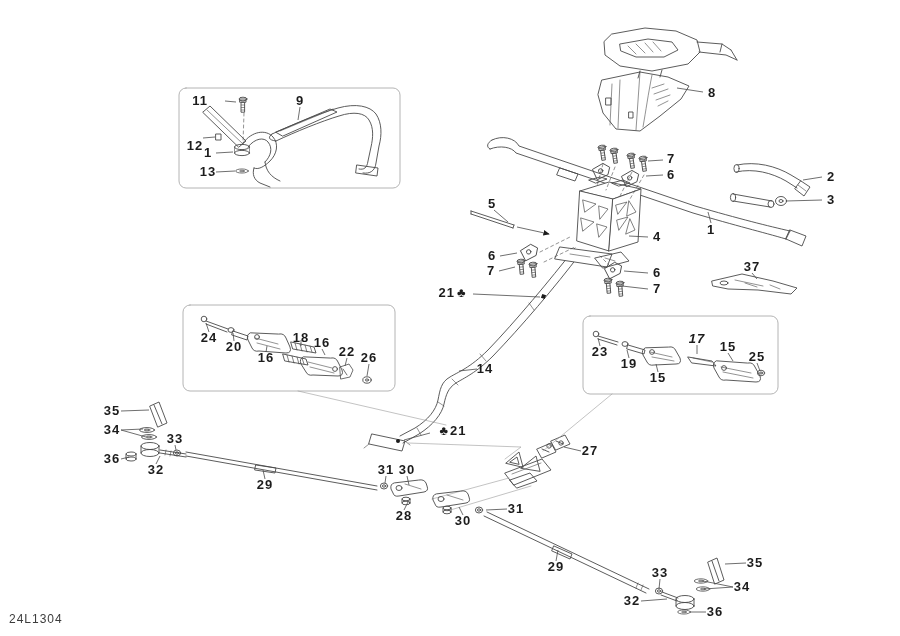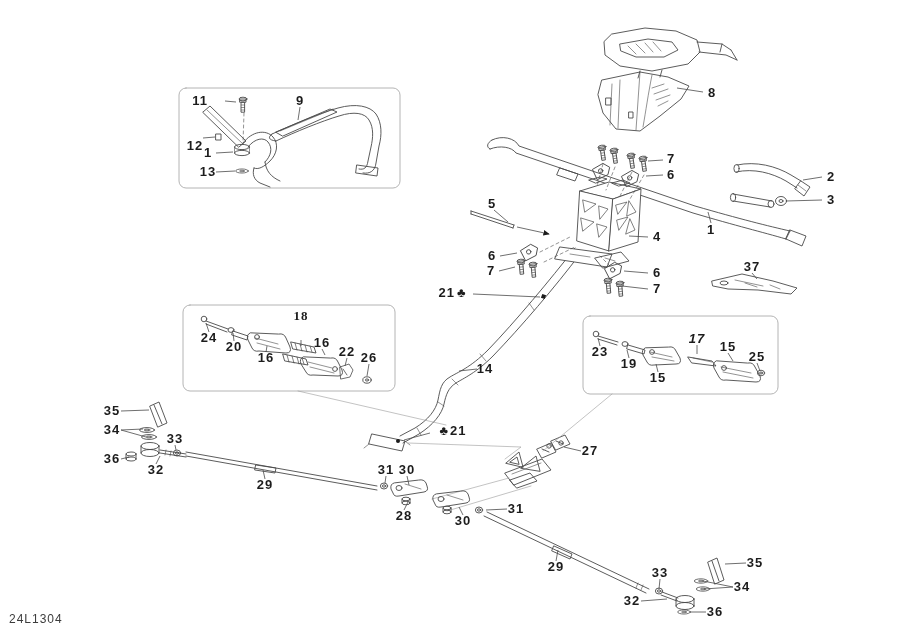--- a/index.html
+++ b/index.html
@@ -394,21 +394,21 @@
       </div>
       <div class="callout" style="left: 209px; top: 338px;">
         <span>24</span>
       </div>
       <div class="callout" style="left: 234px; top: 347px;">
         <span>20</span>
       </div>
       <div class="callout" style="left: 266px; top: 358px;">
         <span>16</span>
       </div>
-      <div class="callout" style="left: 301px; top: 316px; font-family: Liberation Serif, serif;">
+      <div class="callout" style="left: 301px; top: 338px;">
         <span>18</span>
       </div>
       <div class="callout" style="left: 322px; top: 343px;">
         <span>16</span>
       </div>
       <div class="callout" style="left: 347px; top: 352px; text-align: center;">
         <span>22</span>
       </div>
       <div class="callout" style="left: 369px; top: 358px; text-align: right;">
         <span>26</span>

